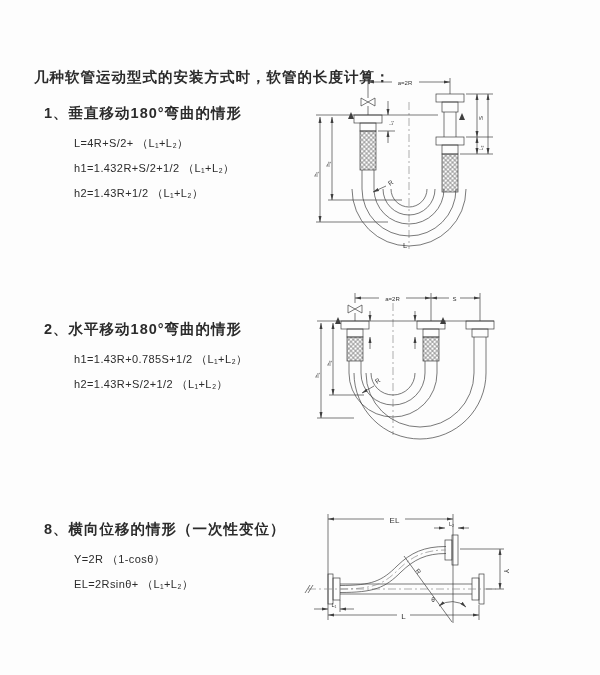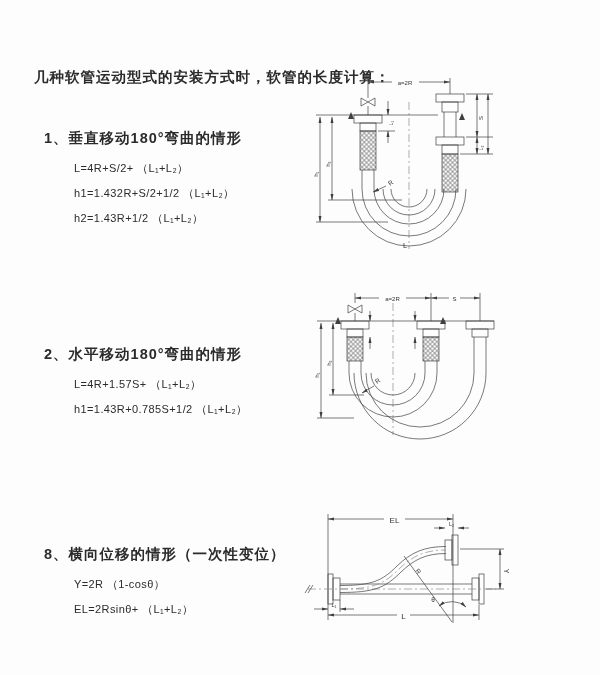--- a/index.html
+++ b/index.html
@@ -5,21 +5,21 @@
   html,body{margin:0;padding:0;}
   body{
     width:600px;height:675px;position:relative;overflow:hidden;
     background:#fdfdfd;color:#2b2b2b;
     font-family:"Liberation Sans","DejaVu Sans",sans-serif;
   }
   .page-title{
     position:absolute;left:34px;top:20px;
     font-size:14.5px;font-weight:bold;letter-spacing:1px;margin-top:48px;
   }
-  .section{position:absolute;left:44px;margin-top:25px;}
+  .section{position:absolute;left:44px;}
   .sec1{top:104px;} .sec2{top:320px;} .sec3{top:520px;}
   .heading{font-size:14.5px;font-weight:bold;letter-spacing:1px;margin:0 0 8px 0;}
   .formula{font-size:11px;letter-spacing:.4px;margin:0;padding-left:30px;line-height:25px;white-space:nowrap;}
   svg.diagram{position:absolute;overflow:visible;}
   svg.diagram text{font-family:"Liberation Sans","DejaVu Sans",sans-serif;}
   .d1{left:310px;top:72px;}
   .d2{left:308px;top:283px;}
   .d3{left:300px;top:502px;}
 </style>
 </head>
@@ -29,22 +29,22 @@
 
 <div class="section sec1">
   <p class="heading">1、垂直移动180°弯曲的情形</p>
   <p class="formula">L=4R+S/2+ （L₁+L₂）</p>
   <p class="formula">h1=1.432R+S/2+1/2 （L₁+L₂）</p>
   <p class="formula">h2=1.43R+1/2 （L₁+L₂）</p>
 </div>
 
 <div class="section sec2">
   <p class="heading">2、水平移动180°弯曲的情形</p>
-  <p class="formula">L=4R+1.57S+ （L₁+L₂）</p>
   <p class="formula">h1=1.43R+0.785S+1/2 （L₁+L₂）</p>
+  <p class="formula">h2=1.43R+S/2+1/2 （L₁+L₂）</p>
 </div>
 
 <div class="section sec3">
   <p class="heading">8、横向位移的情形（一次性变位）</p>
   <p class="formula">Y=2R （1-cosθ）</p>
   <p class="formula">EL=2Rsinθ+ （L₁+L₂）</p>
 </div>
 
 <svg class="diagram d1" width="200" height="180" viewBox="0 0 200 180">
   <defs>

